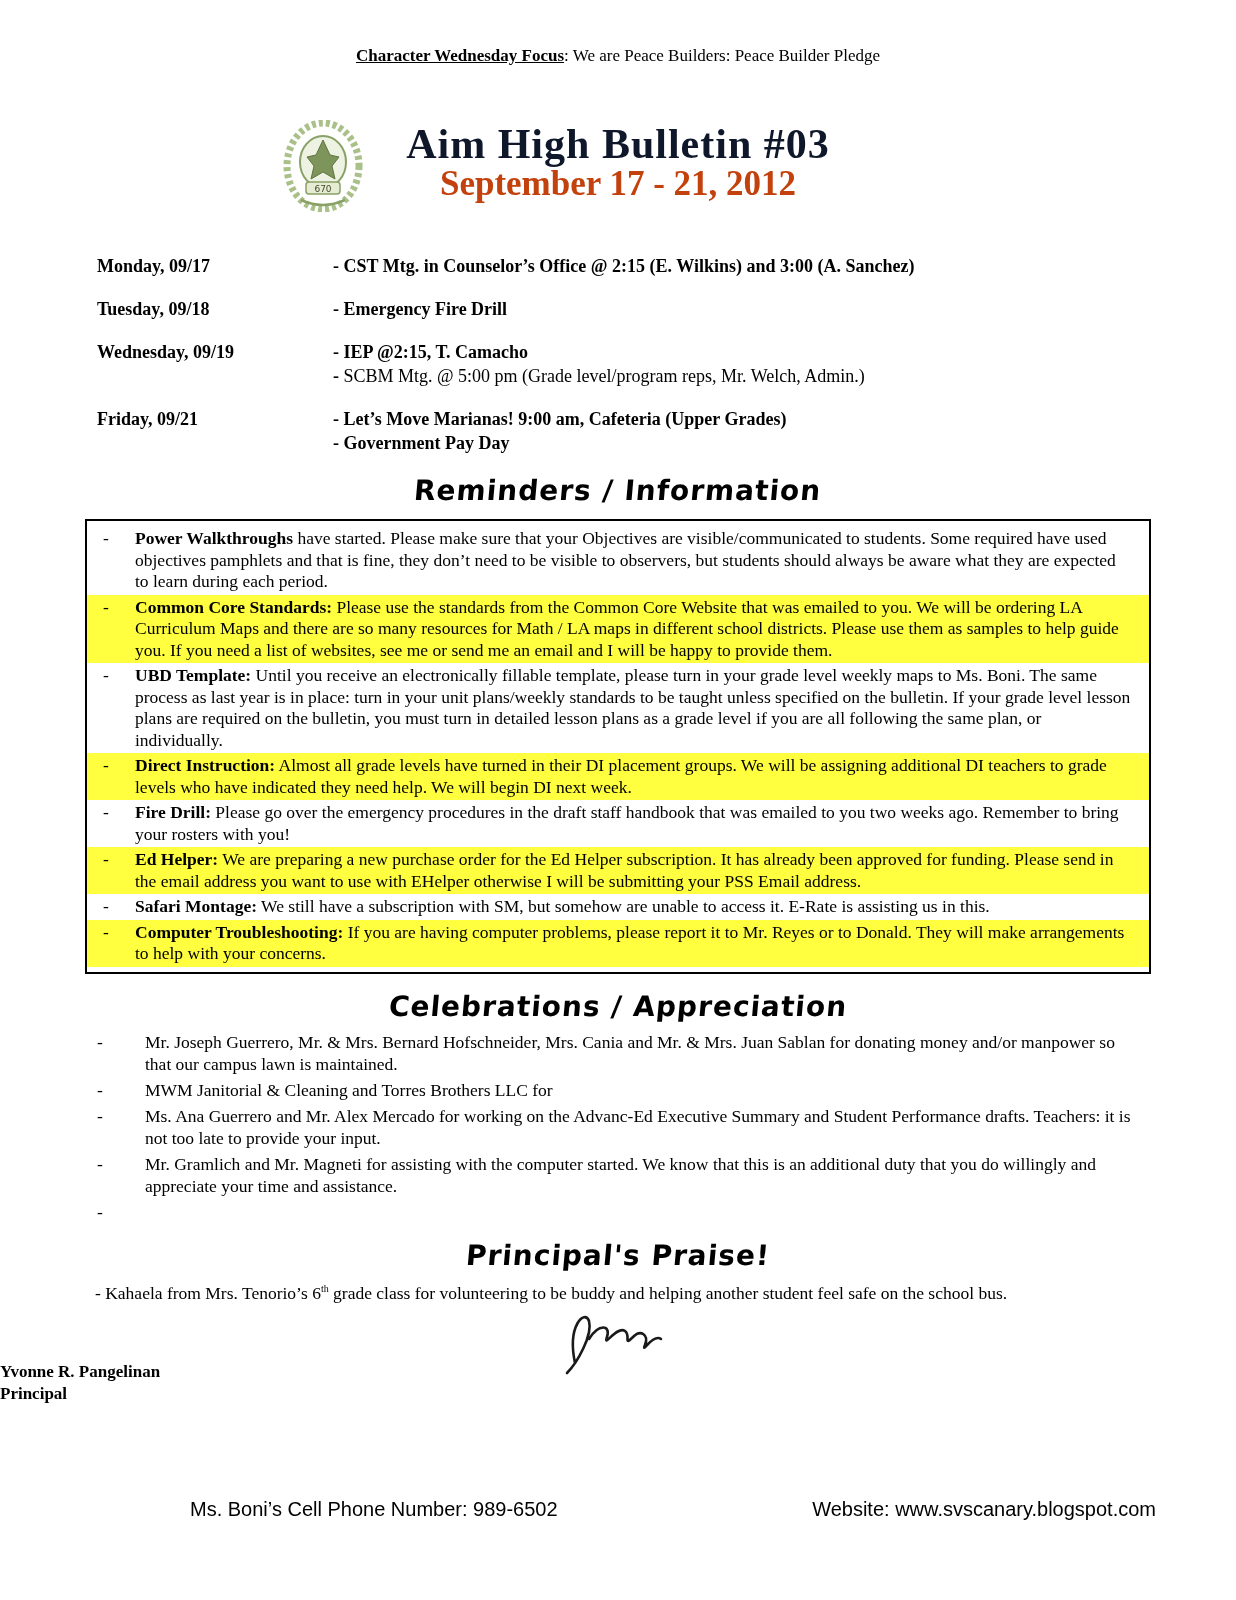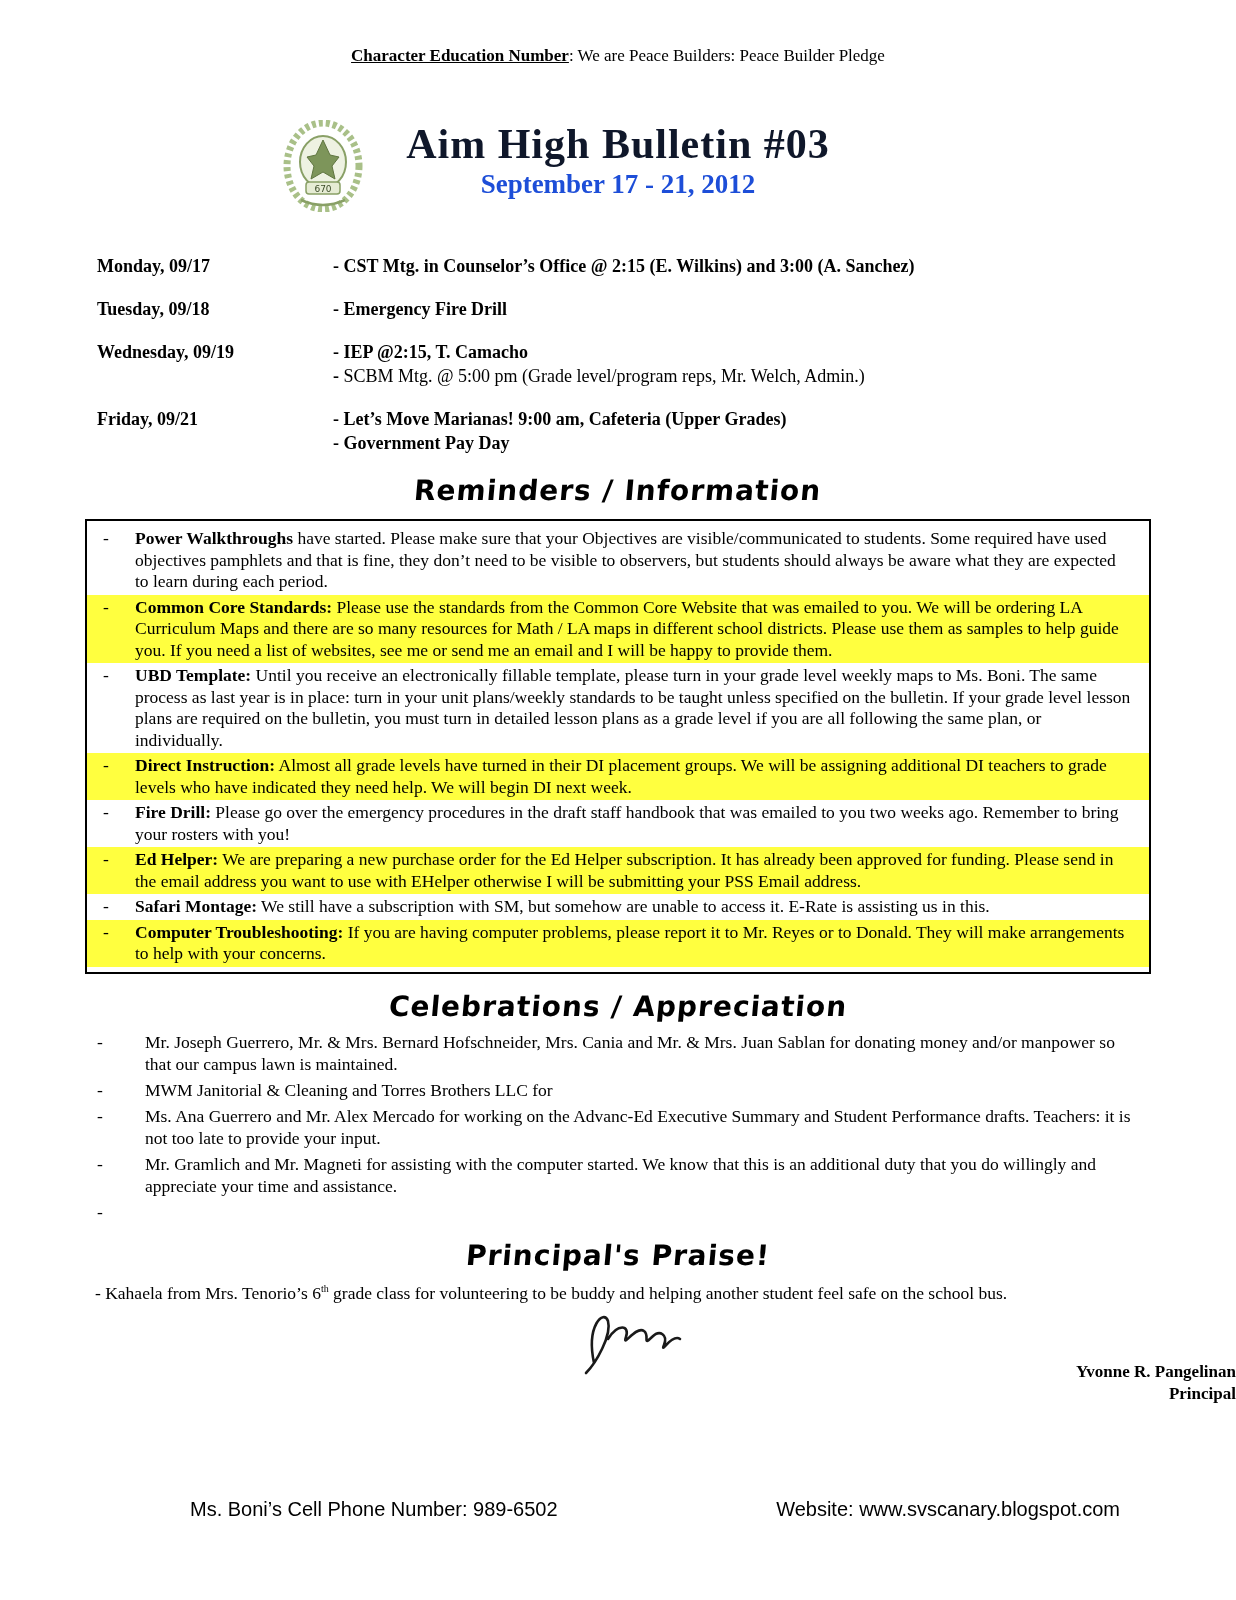--- a/index.html
+++ b/index.html
@@ -28,23 +28,23 @@
   .masthead { position: relative; margin-top: 54px; height: 112px; text-align: center; }
   .crest { position: absolute; left: 283px; top: 0; width: 80px; height: 92px; }
   .doc-title {
     font-size: 42px;
     font-weight: bold;
     color: #0f172a;
     letter-spacing: 1px;
     line-height: 48px;
   }
   .doc-date {
-    font-size: 27px;
+    font-size: 35px;
     font-weight: bold;
-    color: #1d4ed8;
+    color: #c2410c;
     line-height: 32px;
   }
 
   
   .schedule { margin-top: 22px; padding-left: 97px; padding-right: 60px; }
   .sched-row { display: flex; margin-bottom: 19px; font-size: 18px; line-height: 24px; gap: 23px; }
   .sched-day { width: 213px; flex-shrink: 0; font-weight: bold; }
   .sched-events { flex: 1; }
   .ev-line { white-space: nowrap; }
   .ev-dash { font-weight: bold; }
@@ -79,45 +79,45 @@
   .celebrations-list { margin: 8px 96px 0 97px; font-size: 17.5px; line-height: 22px; }
   .c-item { display: flex; margin-bottom: 4px; }
   .c-dash { width: 36px; flex-shrink: 0; }
   .c-text { flex: 1; margin-left: 12px; }
 
   
   .praise-line { margin: 6px 60px 0 95px; font-size: 17.5px; line-height: 22px; }
   .praise-line sup { font-size: 10px; }
 
   
-  .signature-block { text-align: right; margin-top: 2px; margin-left: 38px; }
+  .signature-block { text-align: left; margin-top: 2px; }
   .sig-svg { display: block; margin: 0 auto -16px auto; }
   .sig-name { font-size: 17px; font-weight: bold; line-height: 22px; }
   .sig-title { font-size: 17px; font-weight: bold; line-height: 22px; }
 
   
   .footer {
     position: absolute;
     top: 1498px;
     left: 0;
     width: 100%;
     display: flex;
     justify-content: space-between;
-    padding: 0 116px 0 190px;
+    padding: 0 80px 0 190px;
     font-family: "Liberation Sans", sans-serif;
     font-size: 20px;
   }
 </style>
 </head>
 <body>
 
 <div class="page">
 
   <div class="top-line">
-    <span class="focus-label">Character Education Number</span><span>: We are Peace Builders: Peace Builder Pledge</span>
+    <span class="focus-label">Character Wednesday Focus</span><span>: We are Peace Builders: Peace Builder Pledge</span>
   </div>
 
   <div class="masthead">
     <svg class="crest" viewBox="0 0 80 92">
       <ellipse cx="40" cy="46" rx="36" ry="43" fill="none" stroke="#a9c088" stroke-width="7" stroke-dasharray="4 3"></ellipse>
       <ellipse cx="40" cy="42" rx="23" ry="26" fill="#eef2e2" stroke="#89a066" stroke-width="2"></ellipse>
       <path d="M40 20 L47 35 L56 37 L49 46 L52 59 L40 52 L28 59 L31 46 L24 37 L33 35 Z" fill="#7d955a" stroke="#5f7540" stroke-width="1"></path>
       <rect x="23" y="62" width="34" height="12" rx="3" fill="#e6ecd4" stroke="#89a066" stroke-width="1.5"></rect>
       <text x="40" y="71.5" font-size="9" text-anchor="middle" fill="#3a4a26" font-family="DejaVu Sans, sans-serif">670</text>
       <path d="M18 80 Q40 90 62 80" fill="none" stroke="#89a066" stroke-width="2.5"></path>

